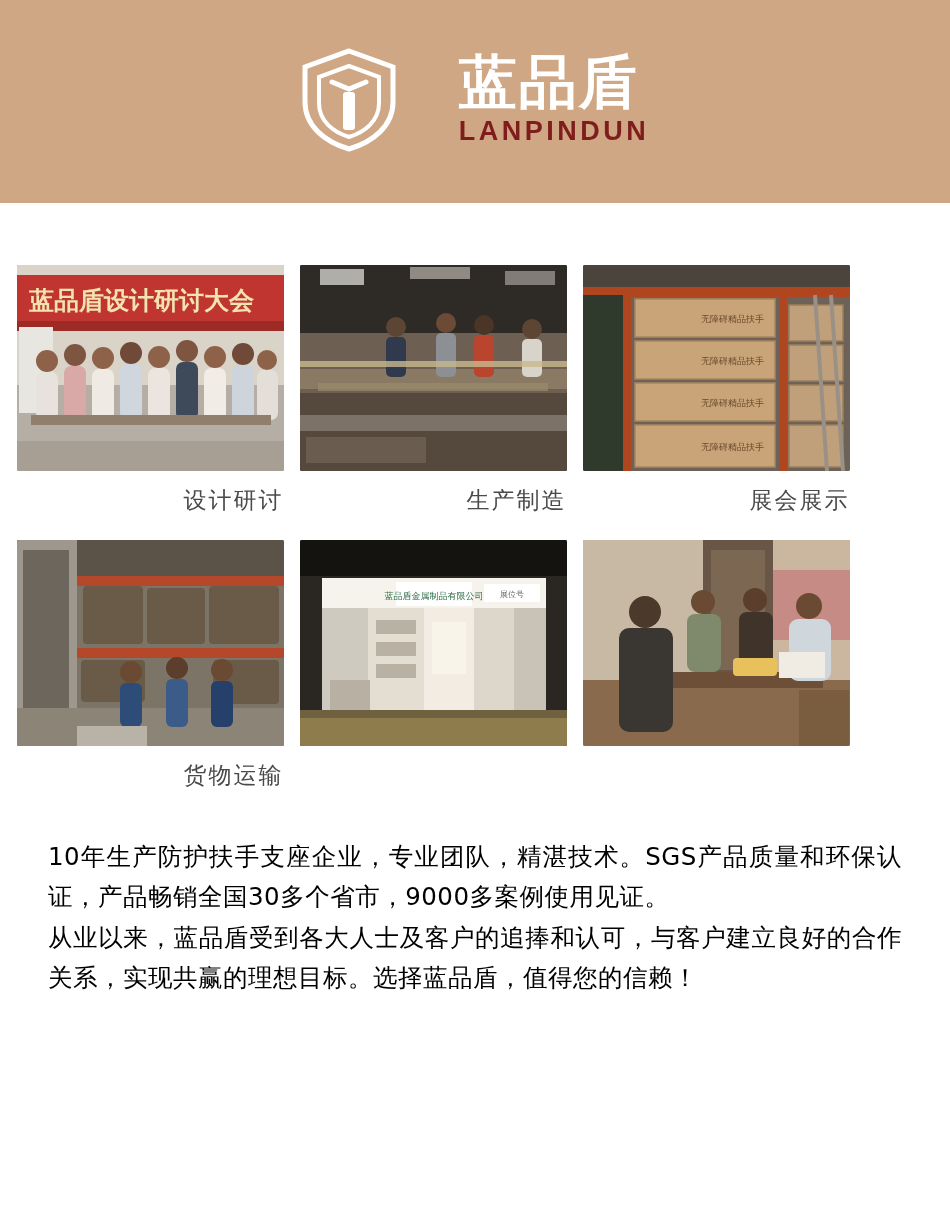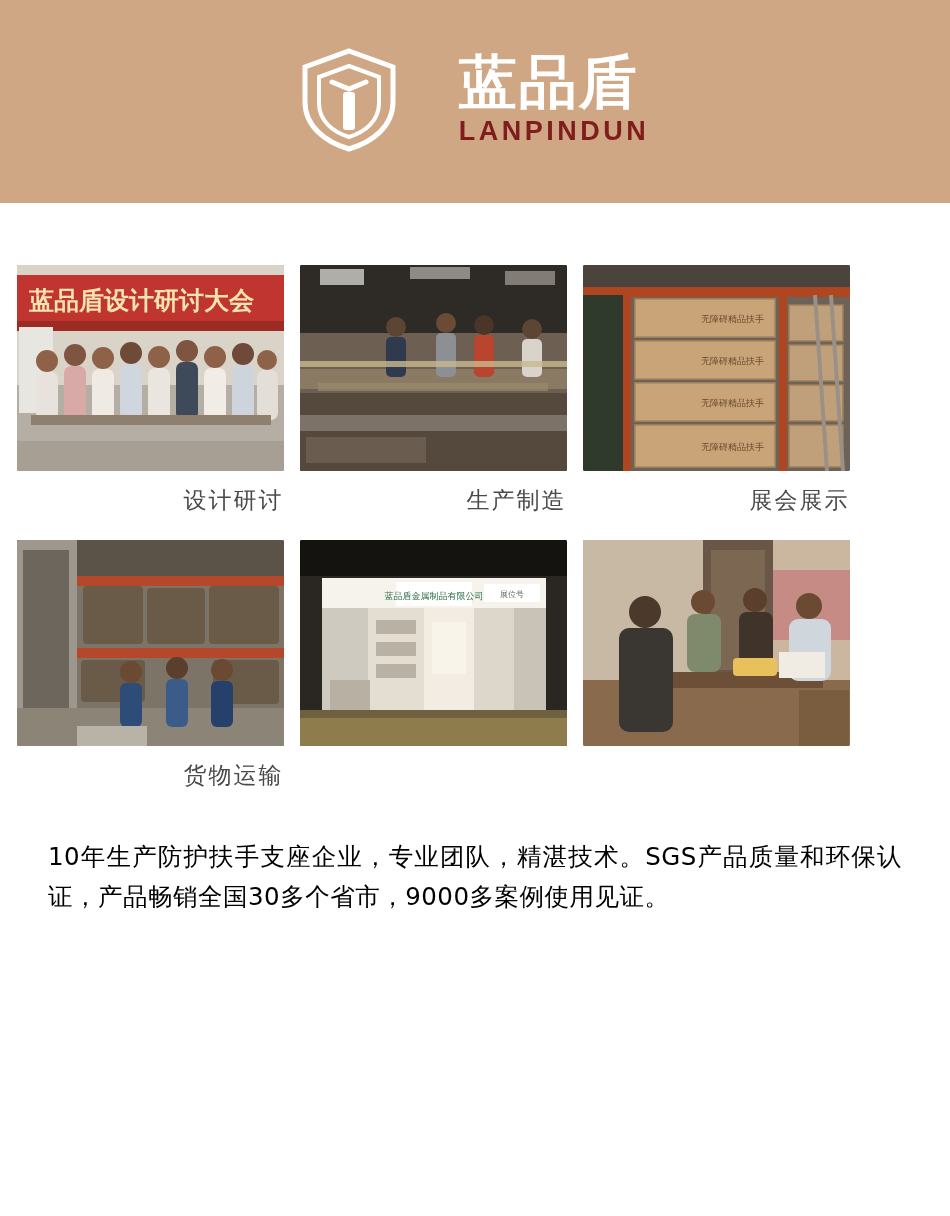--- a/index.html
+++ b/index.html
@@ -339,15 +339,16 @@
             <rect x="196" y="112" width="46" height="26" fill="#f0ece4"></rect>
             <rect x="216" y="150" width="50" height="56" fill="#7a5c3e"></rect>
           </svg>
         </div>
       </div>
     </div>
   </div>
 
   <div class="copy">
     <p>10年生产防护扶手支座企业，专业团队，精湛技术。SGS产品质量和环保认证，产品畅销全国30多个省市，9000多案例使用见证。</p>
+    <p>从业以来，蓝品盾受到各大人士及客户的追捧和认可，与客户建立良好的合作关系，实现共赢的理想目标。选择蓝品盾，值得您的信赖！</p>
   </div>
 
 </div>
 
 </body></html>

